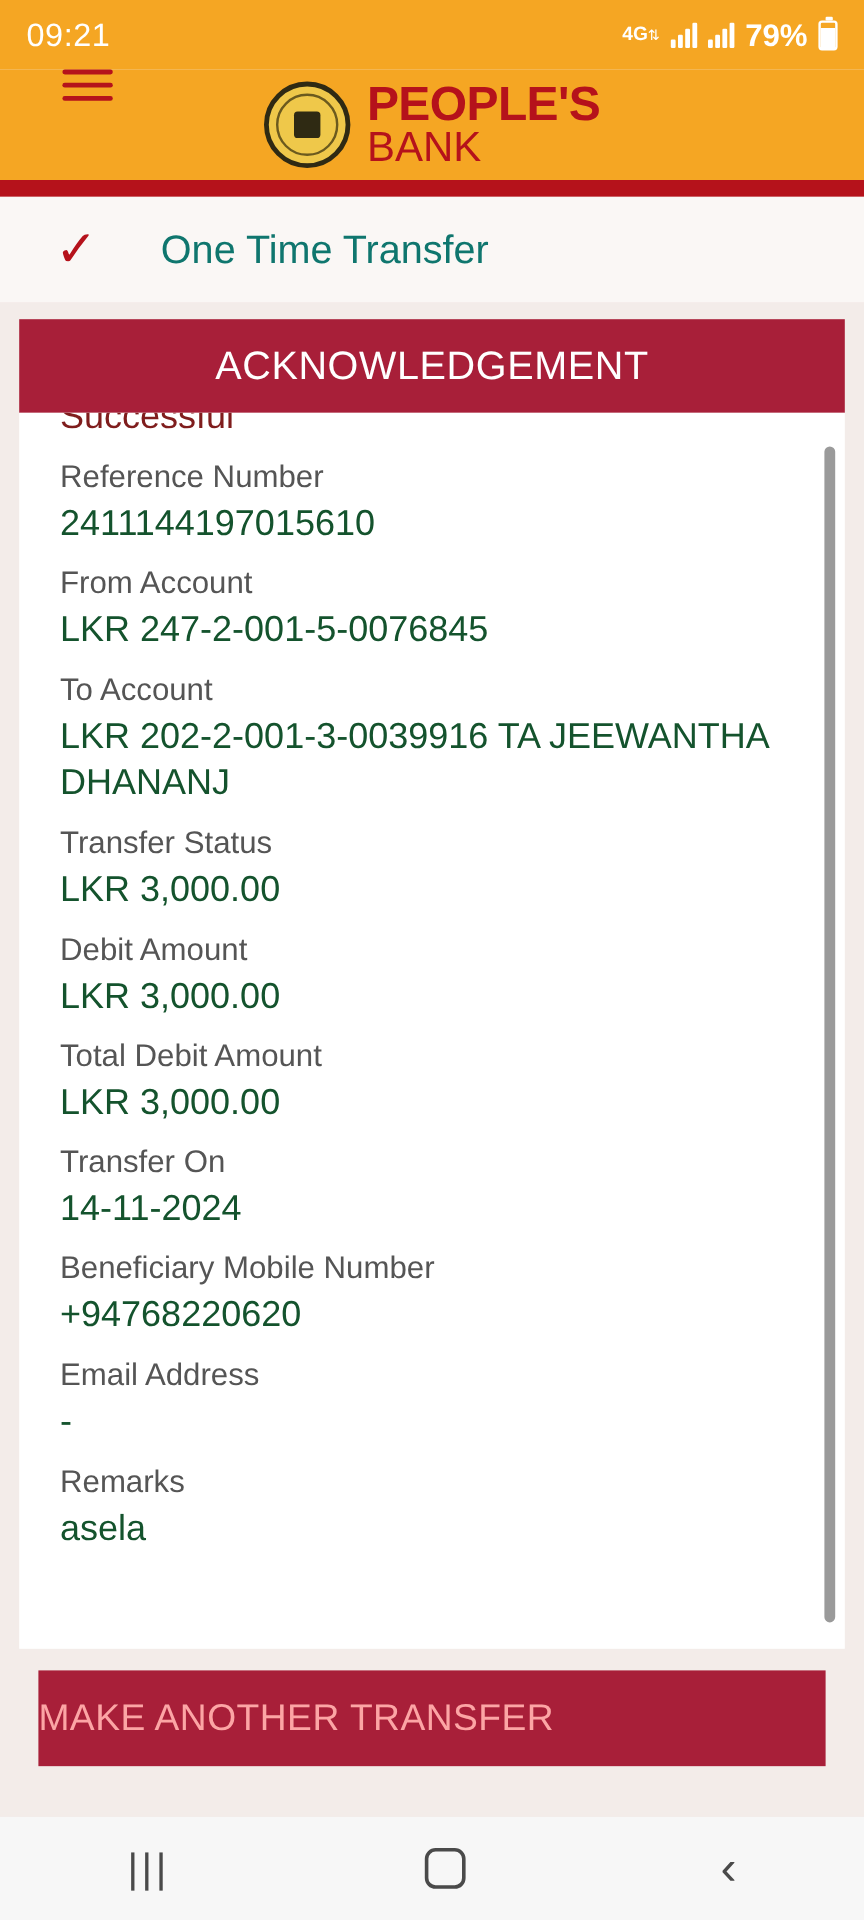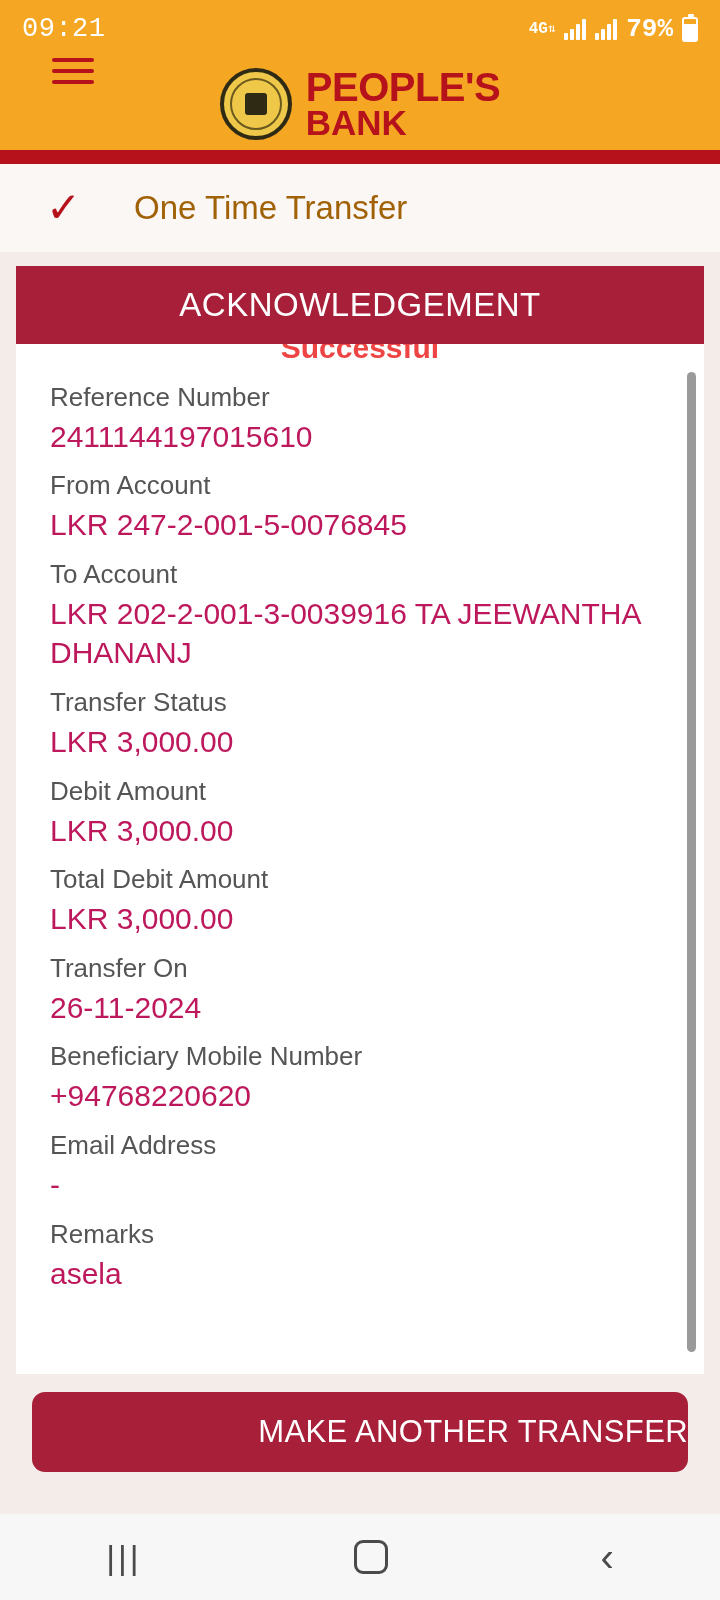--- a/index.html
+++ b/index.html
@@ -22,21 +22,20 @@
   
   .statusbar {
     height: 58px;
     background: #f5a623;
     display: flex;
     align-items: center;
     justify-content: space-between;
     padding: 0 22px;
     color: #ffffff;
     flex: 0 0 auto;
-    font-family: Liberation Mono, monospace;
   }
   .status-time {
     font-size: 27px;
     letter-spacing: 0.5px;
   }
   .status-right {
     display: flex;
     align-items: center;
     gap: 9px;
   }
@@ -139,21 +138,21 @@
     line-height: 0.96;
     color: #b5121b;
   }
   .brand-text .l1 {
     font-size: 40px;
     font-weight: bold;
     letter-spacing: -0.5px;
   }
   .brand-text .l2 {
     font-size: 35px;
-    font-weight: bold;
+    font-weight: normal;
     letter-spacing: 0px;
   }
   .red-rule {
     height: 14px;
     background: #b5121b;
     flex: 0 0 auto;
   }
 
   
   .stepbar {
@@ -166,21 +165,21 @@
   }
   .tick {
     color: #b5121b;
     font-size: 42px;
     width: 88px;
     text-align: left;
     line-height: 1;
     font-weight: 500;
   }
   .step-titles {
-    color: #a16207;
+    color: #0f766e;
     line-height: 1.22;
   }
   .step-titles .t1 { font-size: 33px; }
   .step-titles .t2 { font-size: 29px; }
 
   
   .content {
     flex: 1 1 auto;
     position: relative;
     background: #f3ece9;
@@ -210,28 +209,27 @@
     top: -16px;
   }
   .field { margin-bottom: 10px; }
   .field .lbl {
     font-size: 26px;
     color: #555555;
     line-height: 1.5;
   }
   .field .val {
     font-size: 30px;
-    color: #be185d;
+    color: #14532d;
     line-height: 1.32;
     word-wrap: break-word;
   }
   .field .val.success {
-    color: #ef4444;
-    font-weight: bold;
-    text-align: center;
+    color: #7f1d1d;
+    font-weight: normal;
   }
   .scrollbar-track {
     position: absolute;
     right: 8px;
     top: 28px;
     bottom: 8px;
     width: 9px;
   }
   .scrollbar-thumb {
     position: absolute;
@@ -239,27 +237,26 @@
     width: 9px;
     height: 980px;
     background: #9a9a9a;
     border-radius: 5px;
   }
 
   
   .cta {
     margin: 18px 16px 0 16px;
     background: #a81f39;
-    color: #ffffff;
-    text-align: right;
+    color: #fca5a5;
+    text-align: left;
     font-size: 31px;
     padding: 22px 0;
     letter-spacing: 0.4px;
     flex: 0 0 auto;
-    border-radius: 13px;
   }
   .cta-spacer {
     height: 42px;
     background: #f3ece9;
     flex: 0 0 auto;
   }
 
   
   .navbar {
     height: 86px;
@@ -365,21 +362,21 @@
           <div class="field">
             <div class="lbl">Debit Amount</div>
             <div class="val">LKR 3,000.00</div>
           </div>
           <div class="field">
             <div class="lbl">Total Debit Amount</div>
             <div class="val">LKR 3,000.00</div>
           </div>
           <div class="field">
             <div class="lbl">Transfer On</div>
-            <div class="val">26-11-2024</div>
+            <div class="val">14-11-2024</div>
           </div>
           <div class="field">
             <div class="lbl">Beneficiary Mobile Number</div>
             <div class="val">+94768220620</div>
           </div>
           <div class="field">
             <div class="lbl">Email Address</div>
             <div class="val">-</div>
           </div>
           <div class="field">

